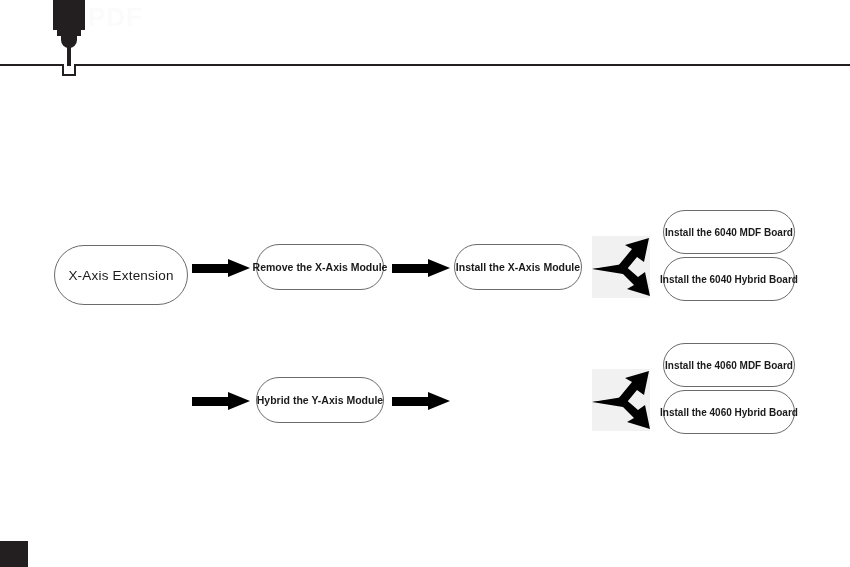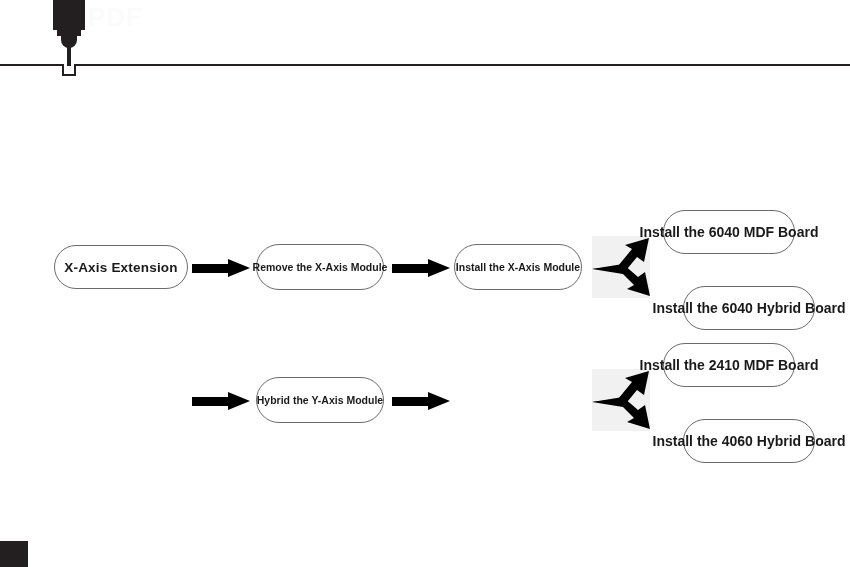--- a/index.html
+++ b/index.html
@@ -116,45 +116,45 @@
     border: 1.2px solid #6b6b6b;
     border-radius: 40px;
     display: flex;
     align-items: center;
     justify-content: center;
     color: #1a1a1a;
     text-align: center;
     white-space: nowrap;
   }
   .node-start {
-    width: 134px; height: 44px;
+    width: 134px; height: 60px;
     font-size: 13.5px;
-    font-weight: 700;
+    font-weight: 400;
     letter-spacing: 0.2px;
   }
   .node-step {
     width: 128px; height: 46px;
     font-size: 10.5px;
     font-weight: 700;
   }
   .node-leaf {
     width: 132px; height: 44px;
-    font-size: 14px;
+    font-size: 10px;
     font-weight: 700;
   }
   .node-label { display: block; }
   .node-step .node-label { margin: 0 -4px; }
   .node-leaf .node-label { margin: 0 -4px; }
 
   
   .pos-start { left: 54px;  top: 38px; }
   .pos-step1 { left: 256px; top: 37px; }
   .pos-step2 { left: 454px; top: 37px; }
   .pos-leaf-top    { left: 663px; top: 3px; }
-  .pos-leaf-bottom { left: 663px; top: 79px; margin-left: 20px; }
+  .pos-leaf-bottom { left: 663px; top: 50px; }
 
   
   .arrow {
     position: absolute;
     top: 52px;
     width: 58px; height: 18px;
   }
   .arrow-shaft {
     position: absolute;
     left: 0; top: 5px;
@@ -270,21 +270,21 @@
 
 
     <div class="fork">
       <svg width="58" height="62" viewBox="0 0 58 62" aria-hidden="true">
         <path d="M0 33 L26 30 L40 13 L33 9 L57 2 L52 26 L45 21 L31 38 Z" fill="#000000"></path>
         <path d="M0 33 L26 33 L42 49 L35 53 L58 60 L53 36 L46 41 L31 28 Z" fill="#000000"></path>
       </svg>
     </div>
 
     <div class="node node-leaf pos-leaf-top">
-      <span class="node-label">Install the 2410 MDF Board</span>
+      <span class="node-label">Install the 4060 MDF Board</span>
     </div>
 
     <div class="node node-leaf pos-leaf-bottom">
       <span class="node-label">Install the 4060 Hybrid Board</span>
     </div>
   </div>
 
   <div class="footer-mark"></div>
 
 </div>

